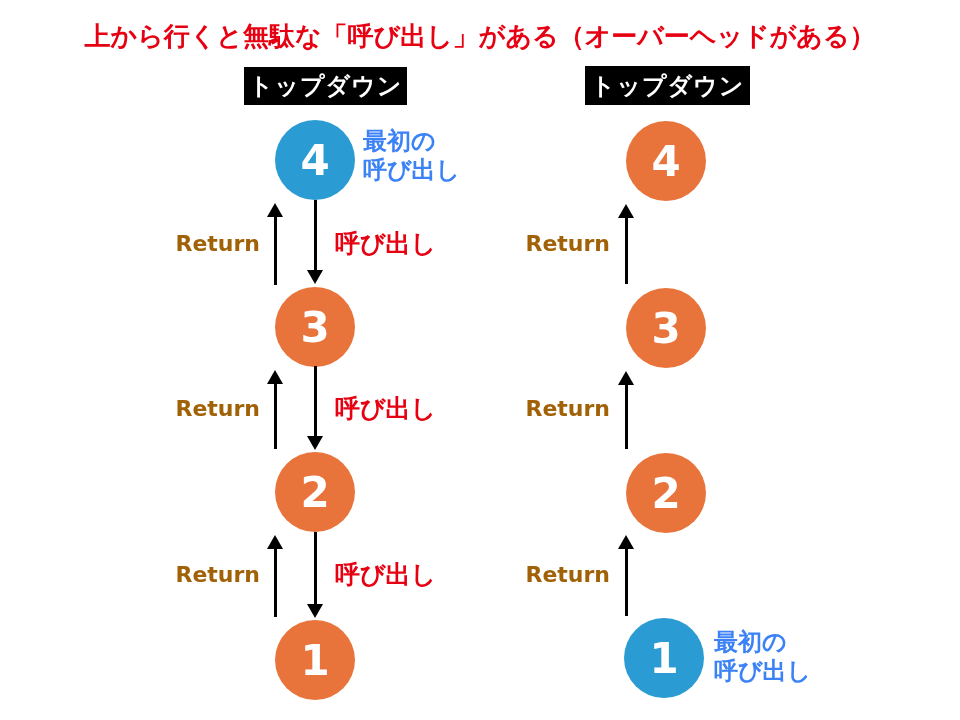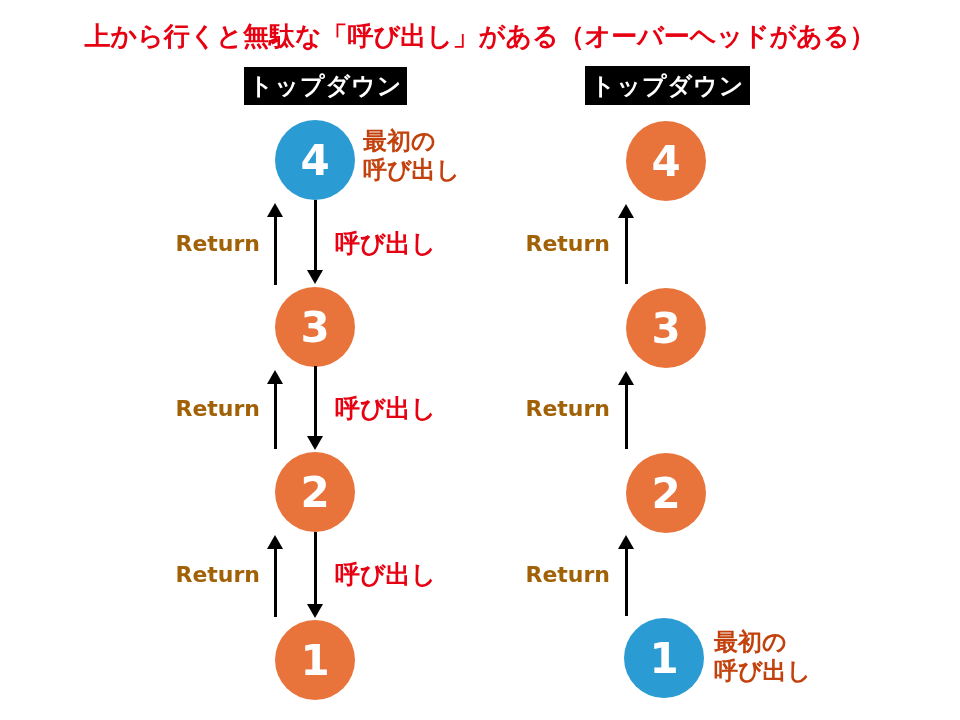--- a/index.html
+++ b/index.html
@@ -18,21 +18,21 @@
   .orange{background:#E8743B;}
   .arrow{position:absolute;width:16px;display:flex;flex-direction:column;align-items:center;}
   .shaft{width:3px;flex:1;background:#000;}
   .head-up{width:0;height:0;border-left:8px solid transparent;border-right:8px solid transparent;
            border-bottom:14px solid #000;}
   .head-down{width:0;height:0;border-left:8px solid transparent;border-right:8px solid transparent;
              border-top:14px solid #000;}
   .lbl-return{position:absolute;width:110px;text-align:right;font-weight:bold;
               font-size:22px;color:#a16207;line-height:28px;}
   .lbl-call{position:absolute;font-weight:bold;font-size:25px;color:#E60012;line-height:30px;}
-  .lbl-first{position:absolute;font-weight:bold;font-size:24px;line-height:29px;color:#c2410c;}
+  .lbl-first{position:absolute;font-weight:bold;font-size:24px;line-height:29px;color:#3b82f6;}
   .lbl-first span{display:block;}
 </style>
 </head>
 <body>
 
 <div class="canvas">
 
   <div class="title">上から行くと無駄な「呼び出し」がある（オーバーヘッドがある）</div>
 
   <div class="hdr hdr-left">トップダウン</div>

